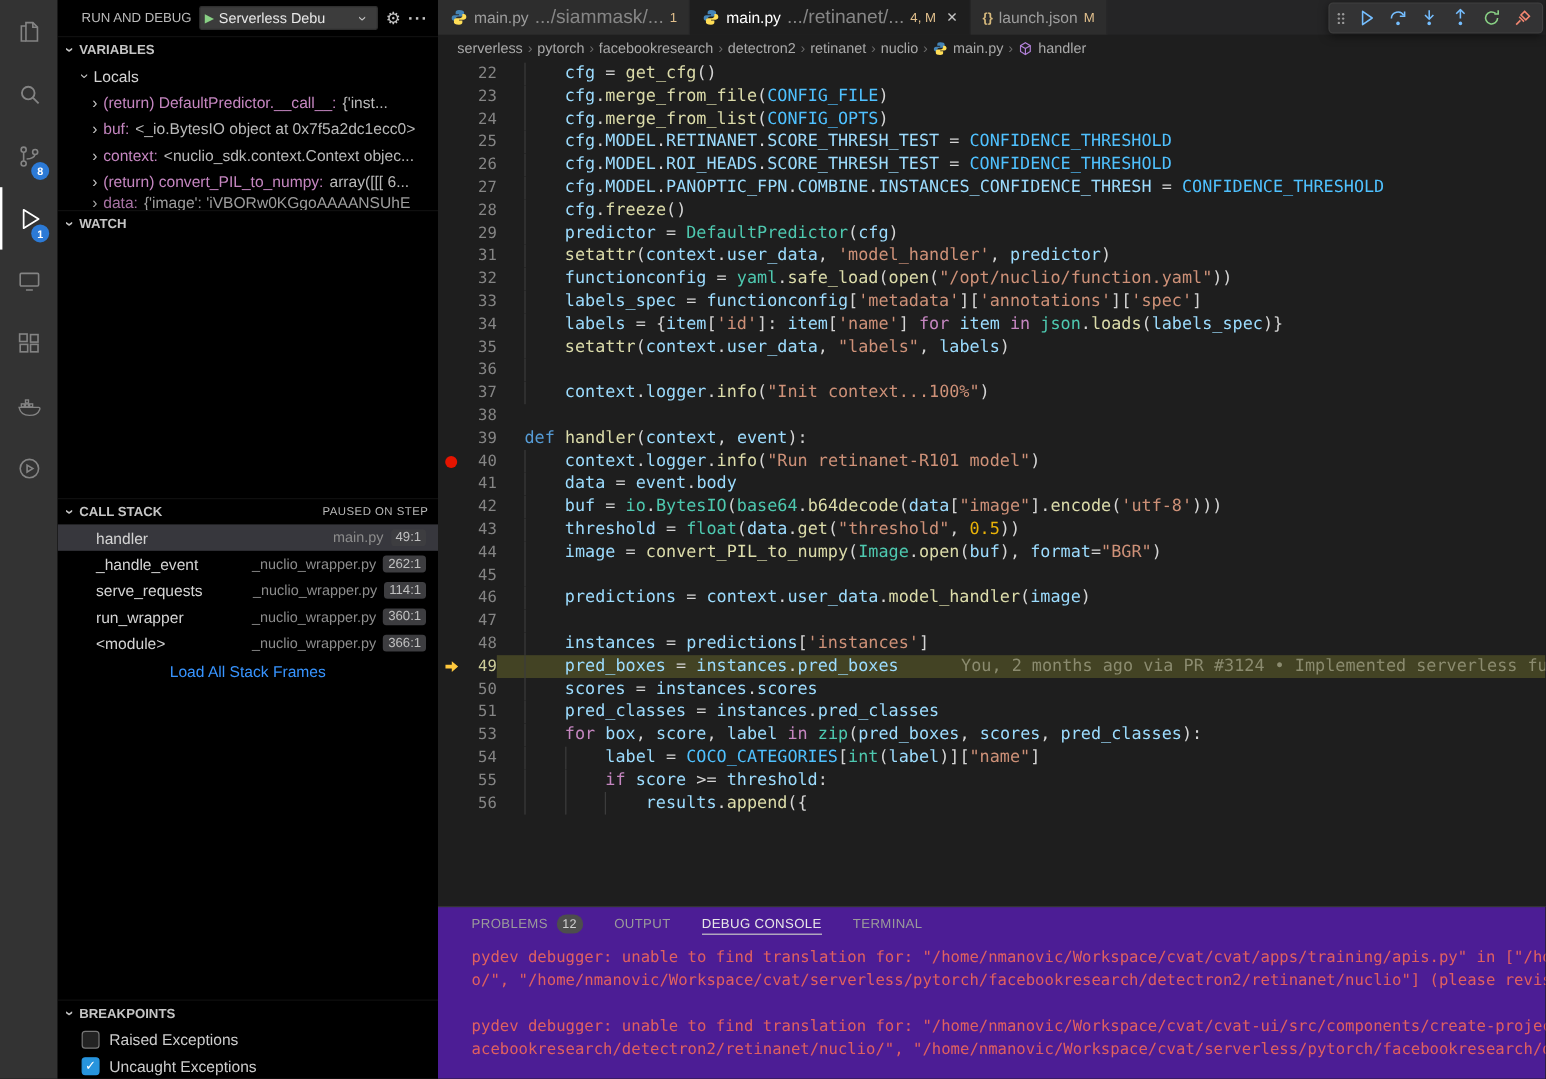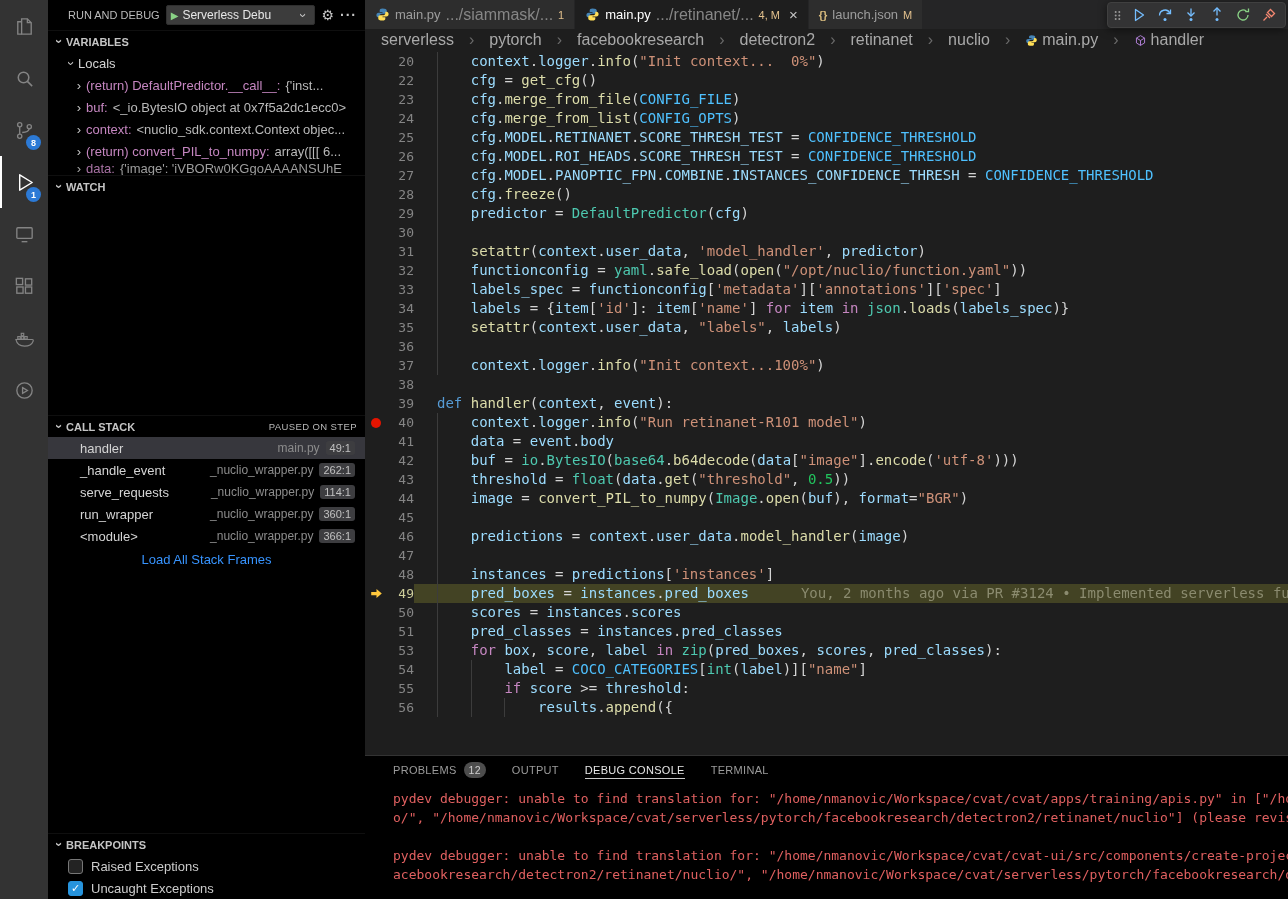--- a/index.html
+++ b/index.html
@@ -54,39 +54,39 @@
 .tab-ic svg{width:15px;height:15px;display:block}
 .json-ic{color:#d7ba7d;font-size:11px;font-weight:bold}
 .tab-detail{font-size:16px;color:#868686}
 .tab-badge{font-size:11px;color:#e2c08d}
 .tab-close{margin-left:4px;color:#c5c5c5;font-size:15px;line-height:1}
 #debug-toolbar{position:absolute;top:2px;right:2px;height:26px;background:#333334;border:1px solid #404040;border-radius:4px;display:flex;align-items:center;padding:0 5px;gap:3px;box-shadow:0 2px 8px rgba(0,0,0,.5);z-index:5}
 .dt-grip{display:flex;align-items:center;cursor:grab;margin-right:2px}
 .dt-grip svg{width:9px;height:15px}
 .dt-btn{width:23px;height:22px;display:flex;align-items:center;justify-content:center;border-radius:3px;cursor:pointer}
 .dt-ic svg{width:16px;height:16px;display:block}
-#breadcrumbs{height:22px;flex-shrink:0;display:flex;align-items:center;gap:13px;padding-left:16px;font-size:16px;color:#a9a9a9;white-space:nowrap;overflow:hidden}
+#breadcrumbs{height:22px;flex-shrink:0;display:flex;align-items:center;gap:2px;padding-left:16px;font-size:12px;color:#a9a9a9;white-space:nowrap;overflow:hidden}
 .bc-sep{color:#6a6a6a;margin:0 2px}
 .bc-item{display:flex;align-items:center;gap:4px;cursor:pointer}
 .bc-ic svg{width:13px;height:13px;display:block}
 #editor{flex:1;min-height:0;overflow:hidden;font-family:"DejaVu Sans Mono","Liberation Mono",monospace;font-size:14px;padding-top:1px}
 .cline{display:flex;height:19px;line-height:19px;white-space:pre;cursor:text}
 .glyph{width:22px;flex-shrink:0;display:flex;align-items:center;justify-content:center;cursor:pointer}
 .bp-dot{width:10px;height:10px;border-radius:50%;background:#e51400}
 .cur-arrow svg{display:block}
 .lnum{width:27px;flex-shrink:0;text-align:right;color:#858585;font-size:13px}
 .ctext{flex:1;min-width:0;padding-left:23px;overflow:hidden}
 .cline.cur .ctext{background:rgba(255,255,70,.17)}
 .cline.cur .lnum{color:#cdcd9a}
 .guide{display:inline-block;width:4ch;height:19px;vertical-align:top;border-left:1px solid #3c3c3c}
-.tk-k{color:#569cd6}.tk-c{color:#c586c0}.tk-f{color:#dcdcaa}.tk-s{color:#ce9178}.tk-v{color:#9cdcfe}.tk-t{color:#4ec9b0}.tk-n{color:#22c55e}.tk-C{color:#4fc1ff}.tk-d{color:#d4d4d4}
+.tk-k{color:#569cd6}.tk-c{color:#c586c0}.tk-f{color:#dcdcaa}.tk-s{color:#ce9178}.tk-v{color:#9cdcfe}.tk-t{color:#4ec9b0}.tk-n{color:#eab308}.tk-C{color:#4fc1ff}.tk-d{color:#d4d4d4}
 .blame{color:#8b8b6f;margin-left:52px}
 
 
-#panel{height:144px;flex-shrink:0;display:flex;flex-direction:column;border-top:1px solid #333;background:#000000}
+#panel{height:144px;flex-shrink:0;display:flex;flex-direction:column;border-top:1px solid #333;background:#4c1d95}
 #panel-tabs{height:27px;flex-shrink:0;display:flex;align-items:center;padding-left:28px}
 .ptab{display:flex;align-items:center;gap:7px;height:100%;margin-right:26px;font-size:11px;letter-spacing:.3px;color:#9b9b9b;cursor:pointer;position:relative}
 .ptab.active{color:#e7e7e7}
 .ptab.active::after{content:"";position:absolute;left:0;right:0;bottom:4px;height:1px;background:#c9c9c9}
 .pbadge{background:#4d4d4d;color:#cfcfcf;border-radius:9px;min-width:18px;height:16px;display:flex;align-items:center;justify-content:center;font-size:10.5px;padding:0 5px}
 #console{flex:1;min-height:0;overflow:hidden;padding:6px 0 0 28px;font-family:"DejaVu Sans Mono","Liberation Mono",monospace;font-size:13px;color:#e06060}
 .con-line{height:19px;line-height:19px;white-space:pre;overflow:hidden}
 </style>
 </head>
 <body>
@@ -408,30 +408,28 @@
           <span class="bc-ic">
             <svg viewBox="0 0 16 16" fill="none" stroke="#b180d7" stroke-width="1.2">
               <path d="M8 2l5 3v6l-5 3-5-3V5z"></path>
               <path d="M8 8l5-3M8 8L3 5M8 8v6"></path>
             </svg>
           </span>
           <span>handler</span>
         </span>
       </div>
     <div id="editor">
-        <div class="cline"><span class="glyph"></span><span class="lnum">20</span><span class="ctext"><span class="guide"></span><span class="tk-v">context</span><span class="tk-d">.</span><span class="tk-v">logger</span><span class="tk-d">.</span><span class="tk-f">info</span><span class="tk-d">(</span><span class="tk-s">"Init context...  0%"</span><span class="tk-d">)</span></span></div>
         <div class="cline"><span class="glyph"></span><span class="lnum">22</span><span class="ctext"><span class="guide"></span><span class="tk-v">cfg</span><span class="tk-d"> = </span><span class="tk-f">get_cfg</span><span class="tk-d">()</span></span></div>
         <div class="cline"><span class="glyph"></span><span class="lnum">23</span><span class="ctext"><span class="guide"></span><span class="tk-v">cfg</span><span class="tk-d">.</span><span class="tk-f">merge_from_file</span><span class="tk-d">(</span><span class="tk-C">CONFIG_FILE</span><span class="tk-d">)</span></span></div>
         <div class="cline"><span class="glyph"></span><span class="lnum">24</span><span class="ctext"><span class="guide"></span><span class="tk-v">cfg</span><span class="tk-d">.</span><span class="tk-f">merge_from_list</span><span class="tk-d">(</span><span class="tk-C">CONFIG_OPTS</span><span class="tk-d">)</span></span></div>
         <div class="cline"><span class="glyph"></span><span class="lnum">25</span><span class="ctext"><span class="guide"></span><span class="tk-v">cfg</span><span class="tk-d">.</span><span class="tk-v">MODEL</span><span class="tk-d">.</span><span class="tk-v">RETINANET</span><span class="tk-d">.</span><span class="tk-v">SCORE_THRESH_TEST</span><span class="tk-d"> = </span><span class="tk-C">CONFIDENCE_THRESHOLD</span></span></div>
         <div class="cline"><span class="glyph"></span><span class="lnum">26</span><span class="ctext"><span class="guide"></span><span class="tk-v">cfg</span><span class="tk-d">.</span><span class="tk-v">MODEL</span><span class="tk-d">.</span><span class="tk-v">ROI_HEADS</span><span class="tk-d">.</span><span class="tk-v">SCORE_THRESH_TEST</span><span class="tk-d"> = </span><span class="tk-C">CONFIDENCE_THRESHOLD</span></span></div>
         <div class="cline"><span class="glyph"></span><span class="lnum">27</span><span class="ctext"><span class="guide"></span><span class="tk-v">cfg</span><span class="tk-d">.</span><span class="tk-v">MODEL</span><span class="tk-d">.</span><span class="tk-v">PANOPTIC_FPN</span><span class="tk-d">.</span><span class="tk-v">COMBINE</span><span class="tk-d">.</span><span class="tk-v">INSTANCES_CONFIDENCE_THRESH</span><span class="tk-d"> = </span><span class="tk-C">CONFIDENCE_THRESHOLD</span></span></div>
         <div class="cline"><span class="glyph"></span><span class="lnum">28</span><span class="ctext"><span class="guide"></span><span class="tk-v">cfg</span><span class="tk-d">.</span><span class="tk-f">freeze</span><span class="tk-d">()</span></span></div>
         <div class="cline"><span class="glyph"></span><span class="lnum">29</span><span class="ctext"><span class="guide"></span><span class="tk-v">predictor</span><span class="tk-d"> = </span><span class="tk-t">DefaultPredictor</span><span class="tk-d">(</span><span class="tk-v">cfg</span><span class="tk-d">)</span></span></div>
-        <div class="cline"><span class="glyph"></span><span class="lnum">30</span><span class="ctext"><span class="guide"></span></span></div>
         <div class="cline"><span class="glyph"></span><span class="lnum">31</span><span class="ctext"><span class="guide"></span><span class="tk-f">setattr</span><span class="tk-d">(</span><span class="tk-v">context</span><span class="tk-d">.</span><span class="tk-v">user_data</span><span class="tk-d">, </span><span class="tk-s">'model_handler'</span><span class="tk-d">, </span><span class="tk-v">predictor</span><span class="tk-d">)</span></span></div>
         <div class="cline"><span class="glyph"></span><span class="lnum">32</span><span class="ctext"><span class="guide"></span><span class="tk-v">functionconfig</span><span class="tk-d"> = </span><span class="tk-t">yaml</span><span class="tk-d">.</span><span class="tk-f">safe_load</span><span class="tk-d">(</span><span class="tk-f">open</span><span class="tk-d">(</span><span class="tk-s">"/opt/nuclio/function.yaml"</span><span class="tk-d">))</span></span></div>
         <div class="cline"><span class="glyph"></span><span class="lnum">33</span><span class="ctext"><span class="guide"></span><span class="tk-v">labels_spec</span><span class="tk-d"> = </span><span class="tk-v">functionconfig</span><span class="tk-d">[</span><span class="tk-s">'metadata'</span><span class="tk-d">][</span><span class="tk-s">'annotations'</span><span class="tk-d">][</span><span class="tk-s">'spec'</span><span class="tk-d">]</span></span></div>
         <div class="cline"><span class="glyph"></span><span class="lnum">34</span><span class="ctext"><span class="guide"></span><span class="tk-v">labels</span><span class="tk-d"> = {</span><span class="tk-v">item</span><span class="tk-d">[</span><span class="tk-s">'id'</span><span class="tk-d">]: </span><span class="tk-v">item</span><span class="tk-d">[</span><span class="tk-s">'name'</span><span class="tk-d">] </span><span class="tk-c">for</span><span class="tk-d"> </span><span class="tk-v">item</span><span class="tk-d"> </span><span class="tk-c">in</span><span class="tk-d"> </span><span class="tk-t">json</span><span class="tk-d">.</span><span class="tk-f">loads</span><span class="tk-d">(</span><span class="tk-v">labels_spec</span><span class="tk-d">)}</span></span></div>
         <div class="cline"><span class="glyph"></span><span class="lnum">35</span><span class="ctext"><span class="guide"></span><span class="tk-f">setattr</span><span class="tk-d">(</span><span class="tk-v">context</span><span class="tk-d">.</span><span class="tk-v">user_data</span><span class="tk-d">, </span><span class="tk-s">"labels"</span><span class="tk-d">, </span><span class="tk-v">labels</span><span class="tk-d">)</span></span></div>
         <div class="cline"><span class="glyph"></span><span class="lnum">36</span><span class="ctext"><span class="guide"></span></span></div>
         <div class="cline"><span class="glyph"></span><span class="lnum">37</span><span class="ctext"><span class="guide"></span><span class="tk-v">context</span><span class="tk-d">.</span><span class="tk-v">logger</span><span class="tk-d">.</span><span class="tk-f">info</span><span class="tk-d">(</span><span class="tk-s">"Init context...100%"</span><span class="tk-d">)</span></span></div>
         <div class="cline"><span class="glyph"></span><span class="lnum">38</span><span class="ctext"></span></div>
         <div class="cline"><span class="glyph"></span><span class="lnum">39</span><span class="ctext"><span class="tk-k">def</span><span class="tk-d"> </span><span class="tk-f">handler</span><span class="tk-d">(</span><span class="tk-v">context</span><span class="tk-d">, </span><span class="tk-v">event</span><span class="tk-d">):</span></span></div>
         <div class="cline"><span class="glyph"><span class="bp-dot"></span></span><span class="lnum">40</span><span class="ctext"><span class="guide"></span><span class="tk-v">context</span><span class="tk-d">.</span><span class="tk-v">logger</span><span class="tk-d">.</span><span class="tk-f">info</span><span class="tk-d">(</span><span class="tk-s">"Run retinanet-R101 model"</span><span class="tk-d">)</span></span></div>

